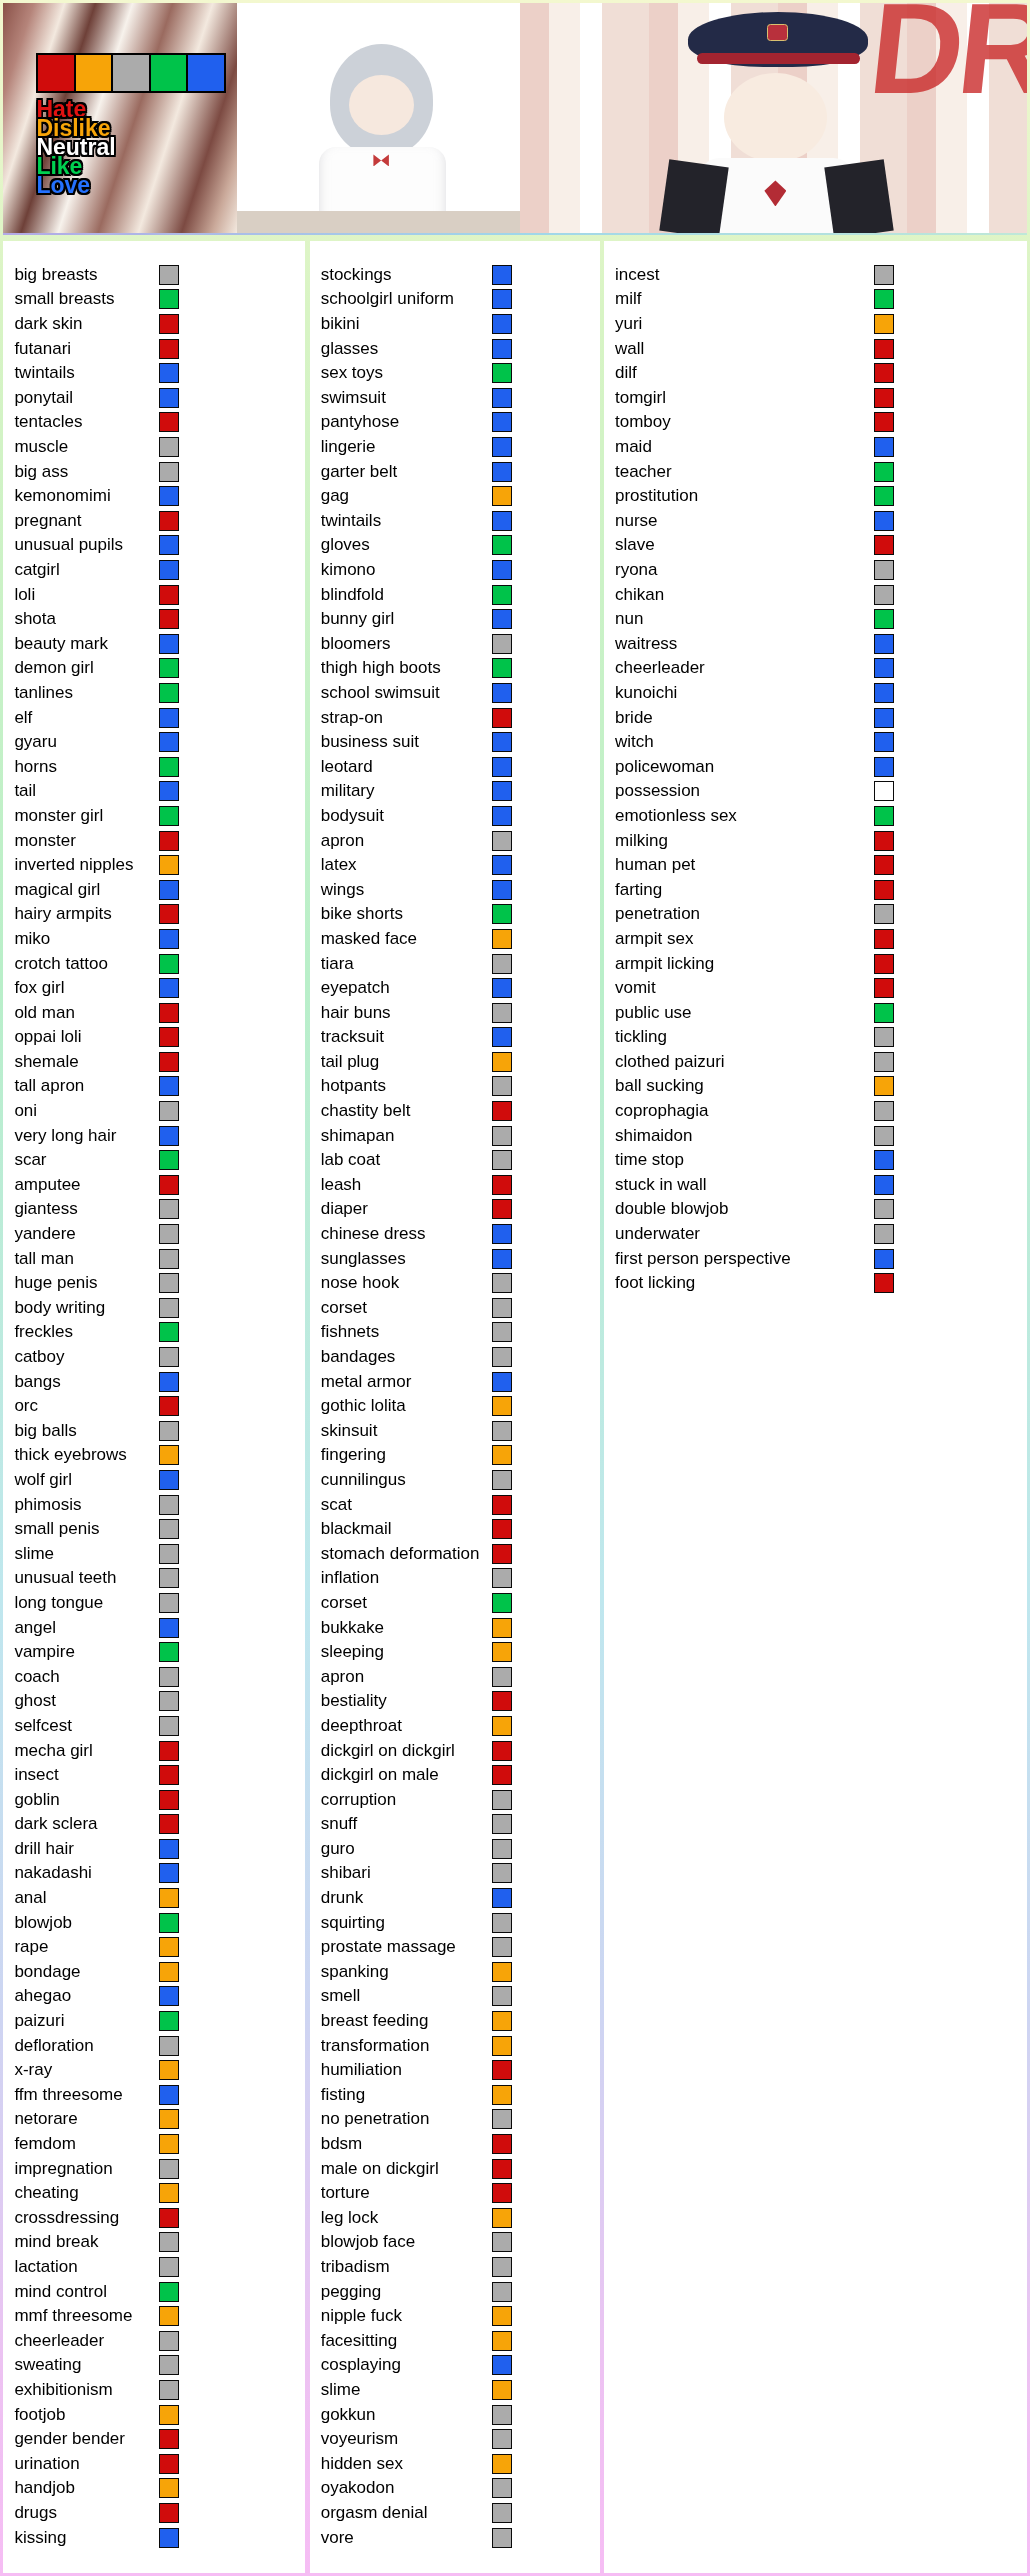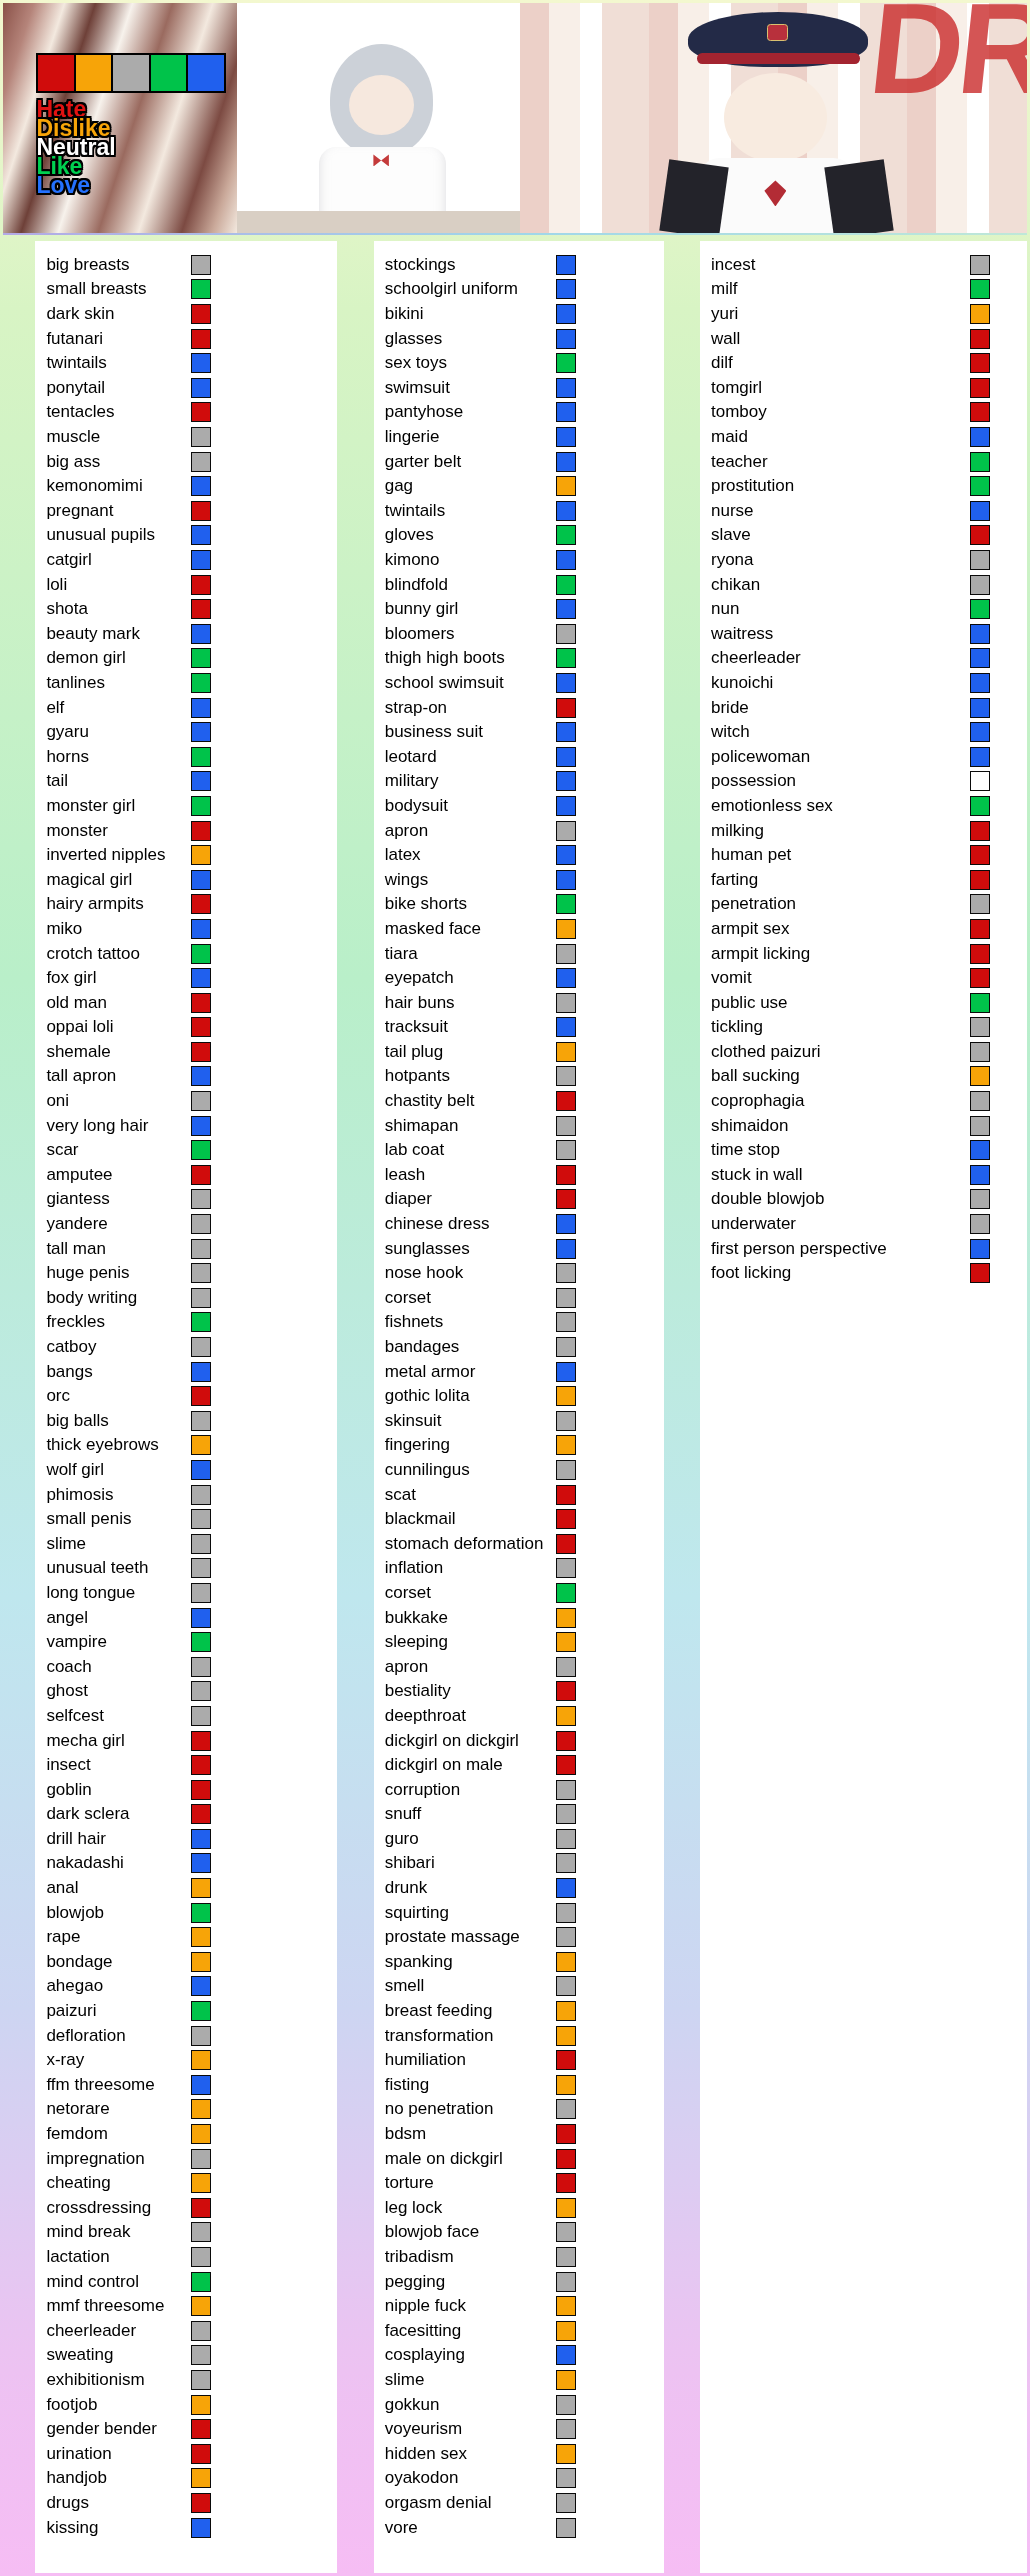--- a/index.html
+++ b/index.html
@@ -53,21 +53,21 @@
   .legend-squares{display:flex;}
   .legend-sq{width:36px;height:36px;border:2.6px solid #000;margin-left:-2.6px;}
   .legend-sq:first-child{margin-left:0;}
   .legend-labels{margin-top:6.9px;}
   .legend-label{
     font-size:23px;font-weight:bold;line-height:19px;
     text-shadow:-1.7px -1.7px 0 #000,1.7px -1.7px 0 #000,-1.7px 1.7px 0 #000,1.7px 1.7px 0 #000,0 -1.7px 0 #000,0 1.7px 0 #000,-1.7px 0 0 #000,1.7px 0 0 #000;
   }
   
   .lists{flex:1 1 auto;display:flex;gap:4.3px;margin-top:5.2px;min-height:0;}
-  .col{background:#fff;padding-top:12px;box-sizing:border-box;position:relative;margin-left:32px;}
+  .col{background:#fff;padding-top:22px;box-sizing:border-box;position:relative;}
   .col0{width:302px;--sqx:156px;}
   .col1{width:290px;--sqx:182px;}
   .col2{flex:1;--sqx:270px;}
   .row{position:relative;height:24.6px;display:flex;align-items:center;}
   .tag-label{padding-left:11px;font-size:17px;color:#000;white-space:nowrap;z-index:0;}
   .swatch{
     position:absolute;left:var(--sqx);top:50%;transform:translateY(-50%);
     width:18px;height:18px;border:1.7px solid #0a0a0a;z-index:1;
   }
 </style>

